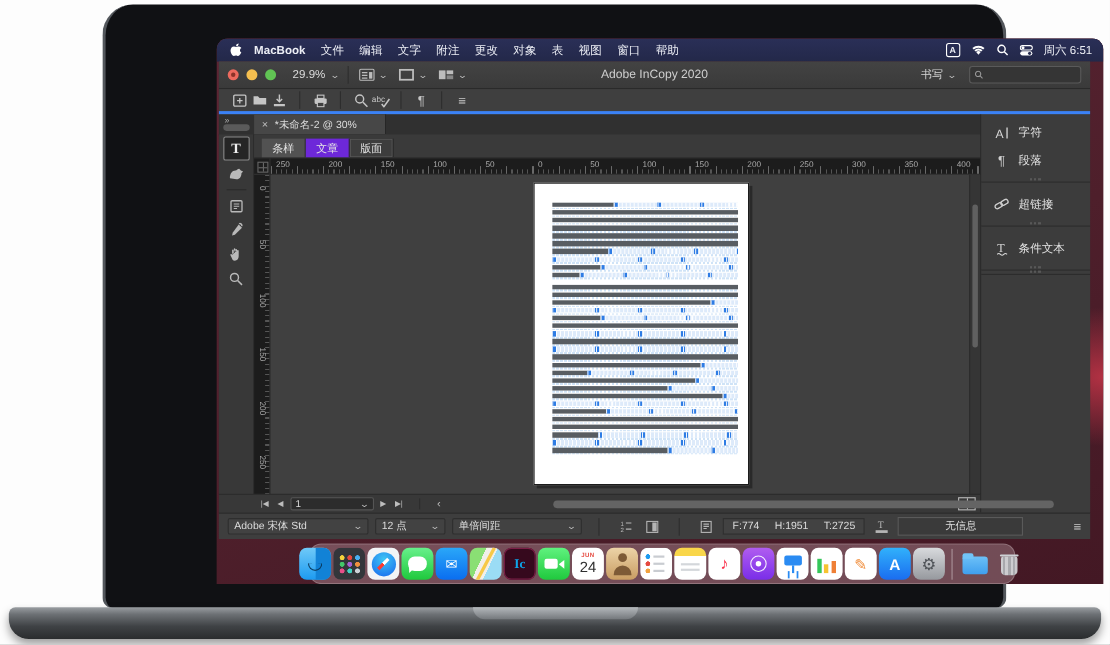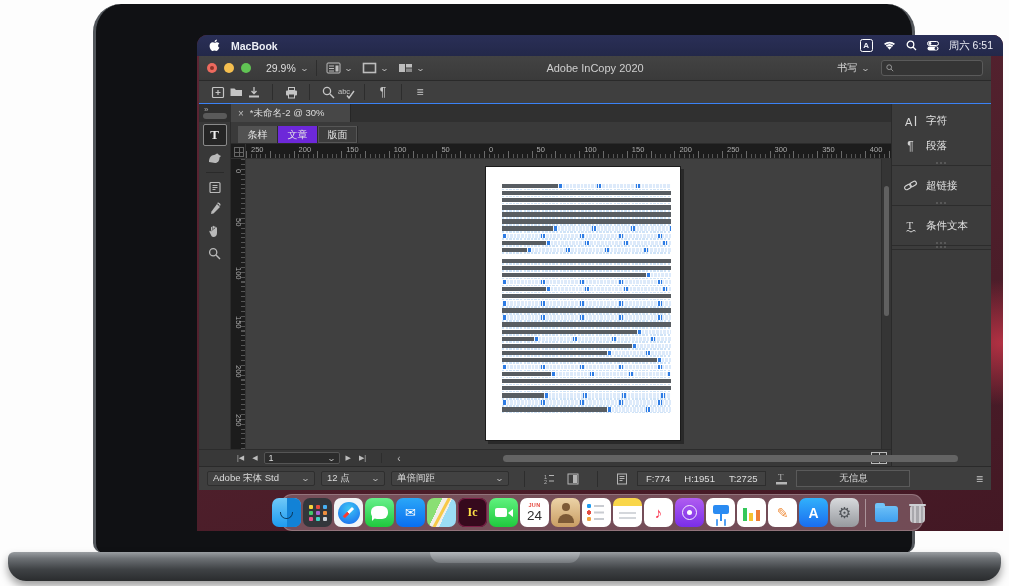--- a/index.html
+++ b/index.html
@@ -44,21 +44,21 @@
   .tl-max{background:#61c454;}
   .zoom-level{margin-left:8px;display:flex;align-items:center;gap:5px;color:#ddd;font-size:10.5px;}
   .chev{font-size:8px;color:#bbb;transform:scaleX(1.4);}
   .tb-sep{width:1px;height:16px;background:#2d2d2d;margin:0 9px;}
   .tb-group{display:flex;align-items:center;gap:4px;margin-right:10px;}
   .win-title{position:absolute;left:0;right:0;text-align:center;color:#cfcfcf;font-size:11px;pointer-events:none;}
   .workspace{margin-left:auto;display:flex;align-items:center;gap:5px;z-index:2;}
   .searchbox{width:92px;height:14px;border:1px solid #5a5a5a;background:#353535;border-radius:3px;margin-left:12px;
     display:flex;align-items:center;padding:0 4px;gap:3px;z-index:2;}
   
-  .apptoolbar{position:absolute;left:0;top:25px;width:100%;height:23px;background:#3f3f3f;border-bottom:1px solid #3b82f6;
+  .apptoolbar{position:absolute;left:0;top:25px;width:100%;height:23px;background:#3f3f3f;border-bottom:3px solid #3b82f6;
     display:flex;align-items:center;padding:0 10px;box-sizing:border-box;gap:0;}
   .ticon{display:flex;align-items:center;justify-content:center;width:18px;height:16px;}
   
   .tabbar{position:absolute;left:0;top:48px;width:692px;height:18px;background:#303030;border-bottom:1px solid #262626;}
   .tab-collapse{position:absolute;left:5px;top:1px;color:#aaa;font-size:8px;}
   .tab-pill{position:absolute;left:4px;top:9px;width:24px;height:6px;background:#5a5a5a;border-radius:3px;}
   .doc-tab{position:absolute;left:32px;top:0;width:120px;height:18px;background:#474747;border-right:1px solid #262626;
     display:flex;align-items:center;gap:6px;padding:0 7px;box-sizing:border-box;color:#ddd;}
   .doc-tab .x{color:#bbb;font-size:10px;}
   .doc-tab .tlabel{font-size:9.5px;white-space:nowrap;}
@@ -204,21 +204,21 @@
   .dk-folder{background:transparent;}
   .dk-folder::after{content:"";position:absolute;left:3px;top:5px;width:10px;height:5px;background:#71c4f8;border-radius:2px 2px 0 0;}
   .dk-folder::before{content:"";position:absolute;left:3px;top:8px;width:23px;height:16px;
     background:linear-gradient(180deg,#6cc0f7,#3f9fef);border-radius:2px 3px 3px 3px;}
   .dk-trash{background:transparent;}
   .dk-trash::before{content:"";position:absolute;top:8px;left:7px;width:15px;height:17px;border-radius:2px 2px 4px 4px;opacity:.9;
     background:linear-gradient(90deg,#d7dadd 0 2px,#aeb2b6 2px 4px,#d7dadd 4px 6px,#aeb2b6 6px 9px,#d7dadd 9px 11px,#aeb2b6 11px 13px,#d7dadd 13px 15px);}
   .dk-trash::after{content:"";position:absolute;top:5.5px;left:6px;width:17px;height:2.5px;background:#cdd1d5;border-radius:1px;}
   .glyph{position:relative;z-index:1;}
   .g-mail{color:#fff;font-size:13px;}
-  .g-incopy{color:#fde047;font-weight:bold;font-size:12px;font-family:"Liberation Serif",serif;}
+  .g-incopy{color:#0ea5e9;font-weight:bold;font-size:12px;font-family:"Liberation Serif",serif;}
   .g-music{color:#fa2d48;font-size:15px;font-weight:bold;}
   .g-pages{color:#f08f3e;font-size:14px;}
   .g-appstore{color:#fff;font-size:14px;font-weight:bold;}
   .g-settings{color:#4e5257;font-size:15px;}
   .cal-m{color:#e5493f;font-size:5.5px;font-weight:bold;letter-spacing:.4px;line-height:1;margin-top:2px;}
   .cal-d{color:#2f2f2f;font-size:13.5px;line-height:1.1;}
   svg{display:block;}
 </style>
 </head>
 <body>
@@ -228,20 +228,32 @@
     <div class="screen">
       <div class="wallpaper"></div>
 
       <div class="menubar">
         <span class="apple">
           <svg width="11" height="13" viewBox="0 0 11 13">
               <path fill="#fff" d="M9.1 6.9c0-1.6 1.3-2.3 1.3-2.3S9.7 3.2 8 3.2c-1 0-1.6.5-2.2.5-.6 0-1.3-.5-2.1-.5C2 3.2.6 4.6.6 7c0 2.4 1.8 5 2.9 5 .6 0 1.2-.5 2-.5s1.3.5 2 .5c1.2 0 2.6-2.4 2.9-3.4 0 0-1.3-.5-1.3-1.7zM7.4 2.3c.6-.7.5-1.8.5-1.8S6.8.6 6.2 1.3c-.6.6-.5 1.7-.5 1.7s1.1.1 1.7-.7z"></path>
             </svg>
         </span>
         <span class="appname">MacBook</span>
+        <span id="menu-items" style="display:flex;">
+            <span class="mitem">文件</span>
+            <span class="mitem">编辑</span>
+            <span class="mitem">文字</span>
+            <span class="mitem">附注</span>
+            <span class="mitem">更改</span>
+            <span class="mitem">对象</span>
+            <span class="mitem">表</span>
+            <span class="mitem">视图</span>
+            <span class="mitem">窗口</span>
+            <span class="mitem">帮助</span>
+          </span>
         <span class="mb-right">
           <span class="ime">A</span>
           <span>
             <svg width="13" height="10" viewBox="0 0 13 10">
                 <path d="M6.5 8.7 4.4 6.3a3.2 3.2 0 0 1 4.2 0zM2.8 4.6a5.8 5.8 0 0 1 7.4 0l-1.2 1.3a4 4 0 0 0-5 0zM1 2.7a8.4 8.4 0 0 1 11 0l-1.2 1.3a6.6 6.6 0 0 0-8.6 0z" fill="#fff"></path>
               </svg>
           </span>
           <span>
             <svg width="11" height="11" viewBox="0 0 11 11">
                 <circle cx="4.5" cy="4.5" r="3.3" fill="none" stroke="#fff" stroke-width="1.3"></circle>
@@ -713,21 +725,21 @@
             <span class="hthumb"></span>
           </span>
           <span class="navbtn" style="font-size:10px;">›</span>
           <span class="spread-ic">
               <span></span>
               <span></span>
             </span>
         </div>
 
         <div class="bottombar">
-          <span class="bselect" style="width:108px;">
+          <span class="bselect" style="width:128px;">
             <span>Adobe 宋体 Std</span>
             <span class="chev">⌄</span>
           </span>
           <span class="bselect" style="width:64px;">
             <span>12 点</span>
             <span class="chev">⌄</span>
           </span>
           <span class="bselect" style="width:118px;">
             <span>单倍间距</span>
             <span class="chev">⌄</span>

